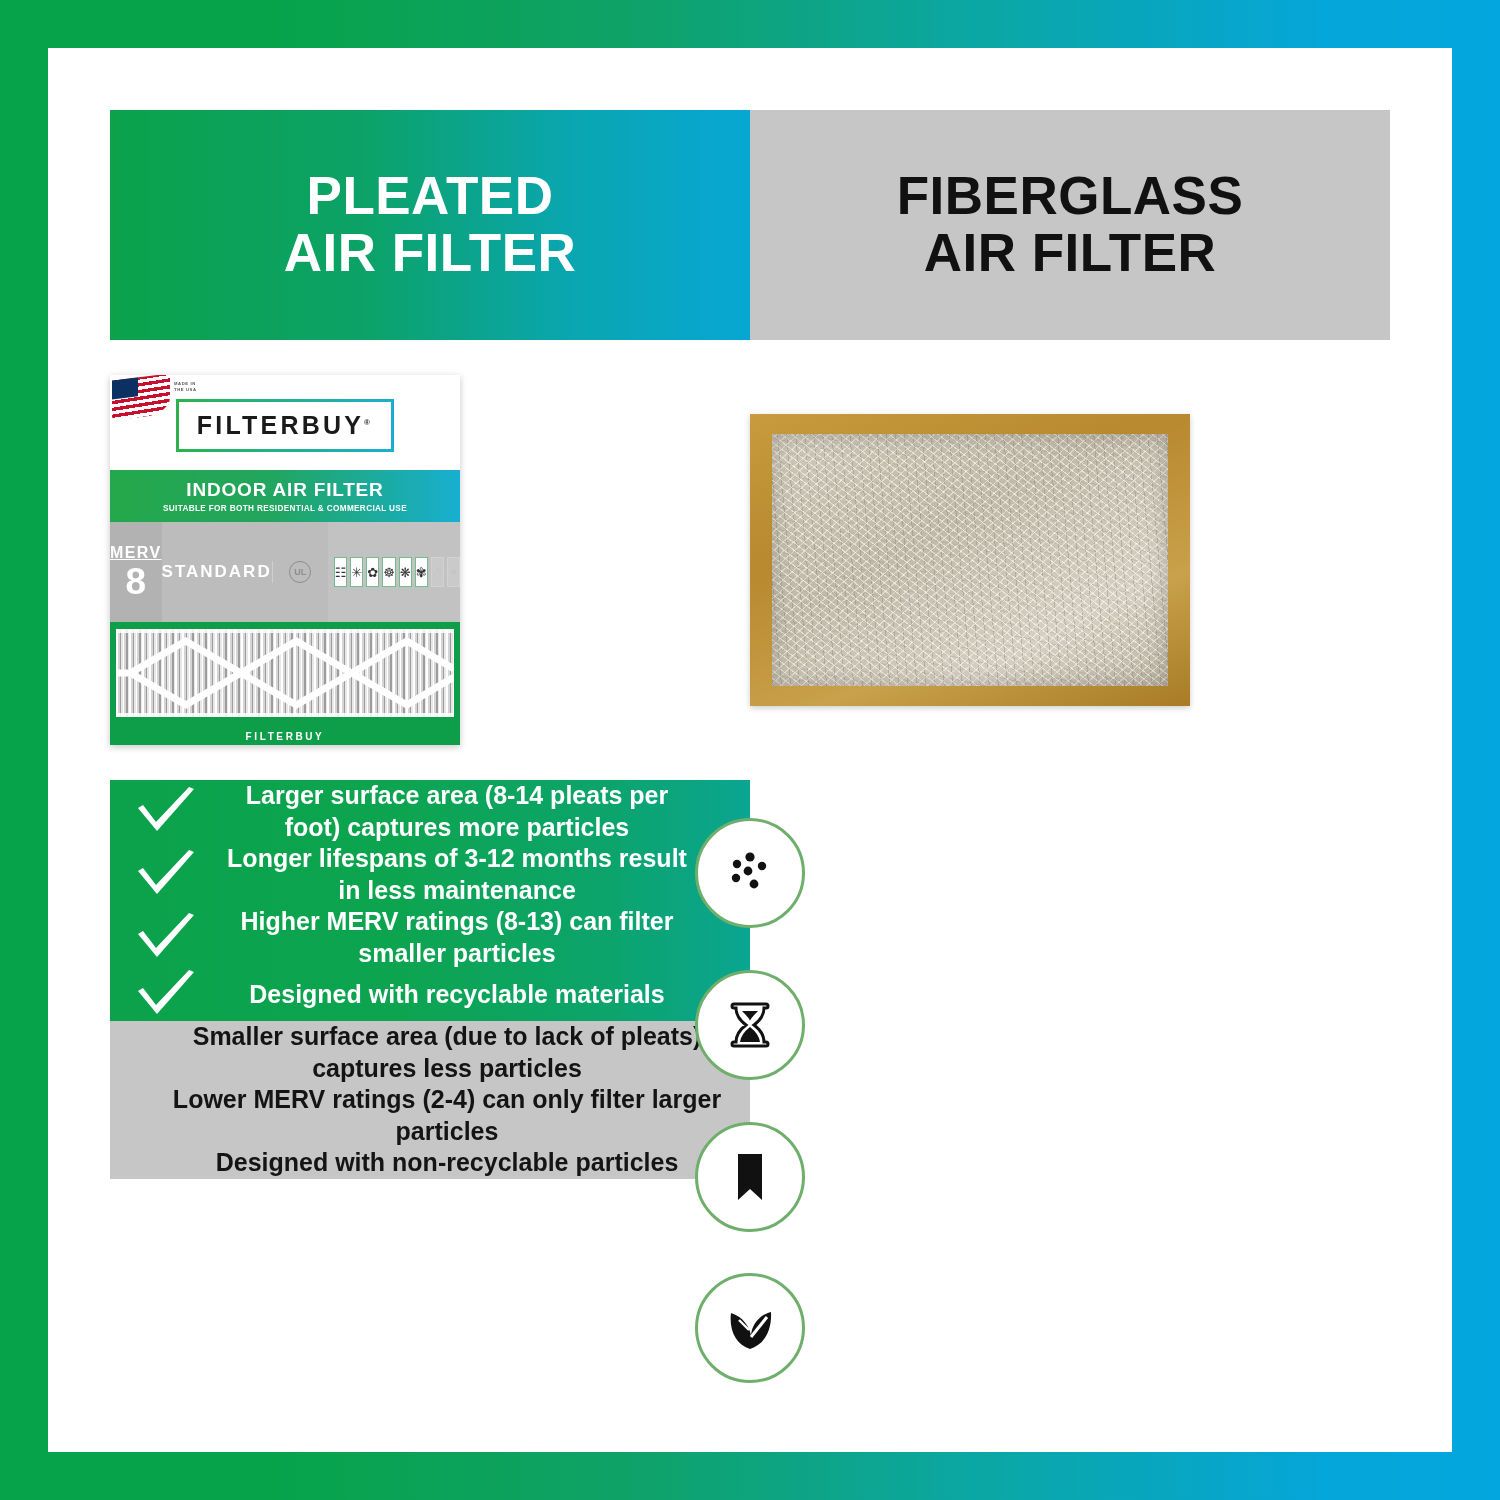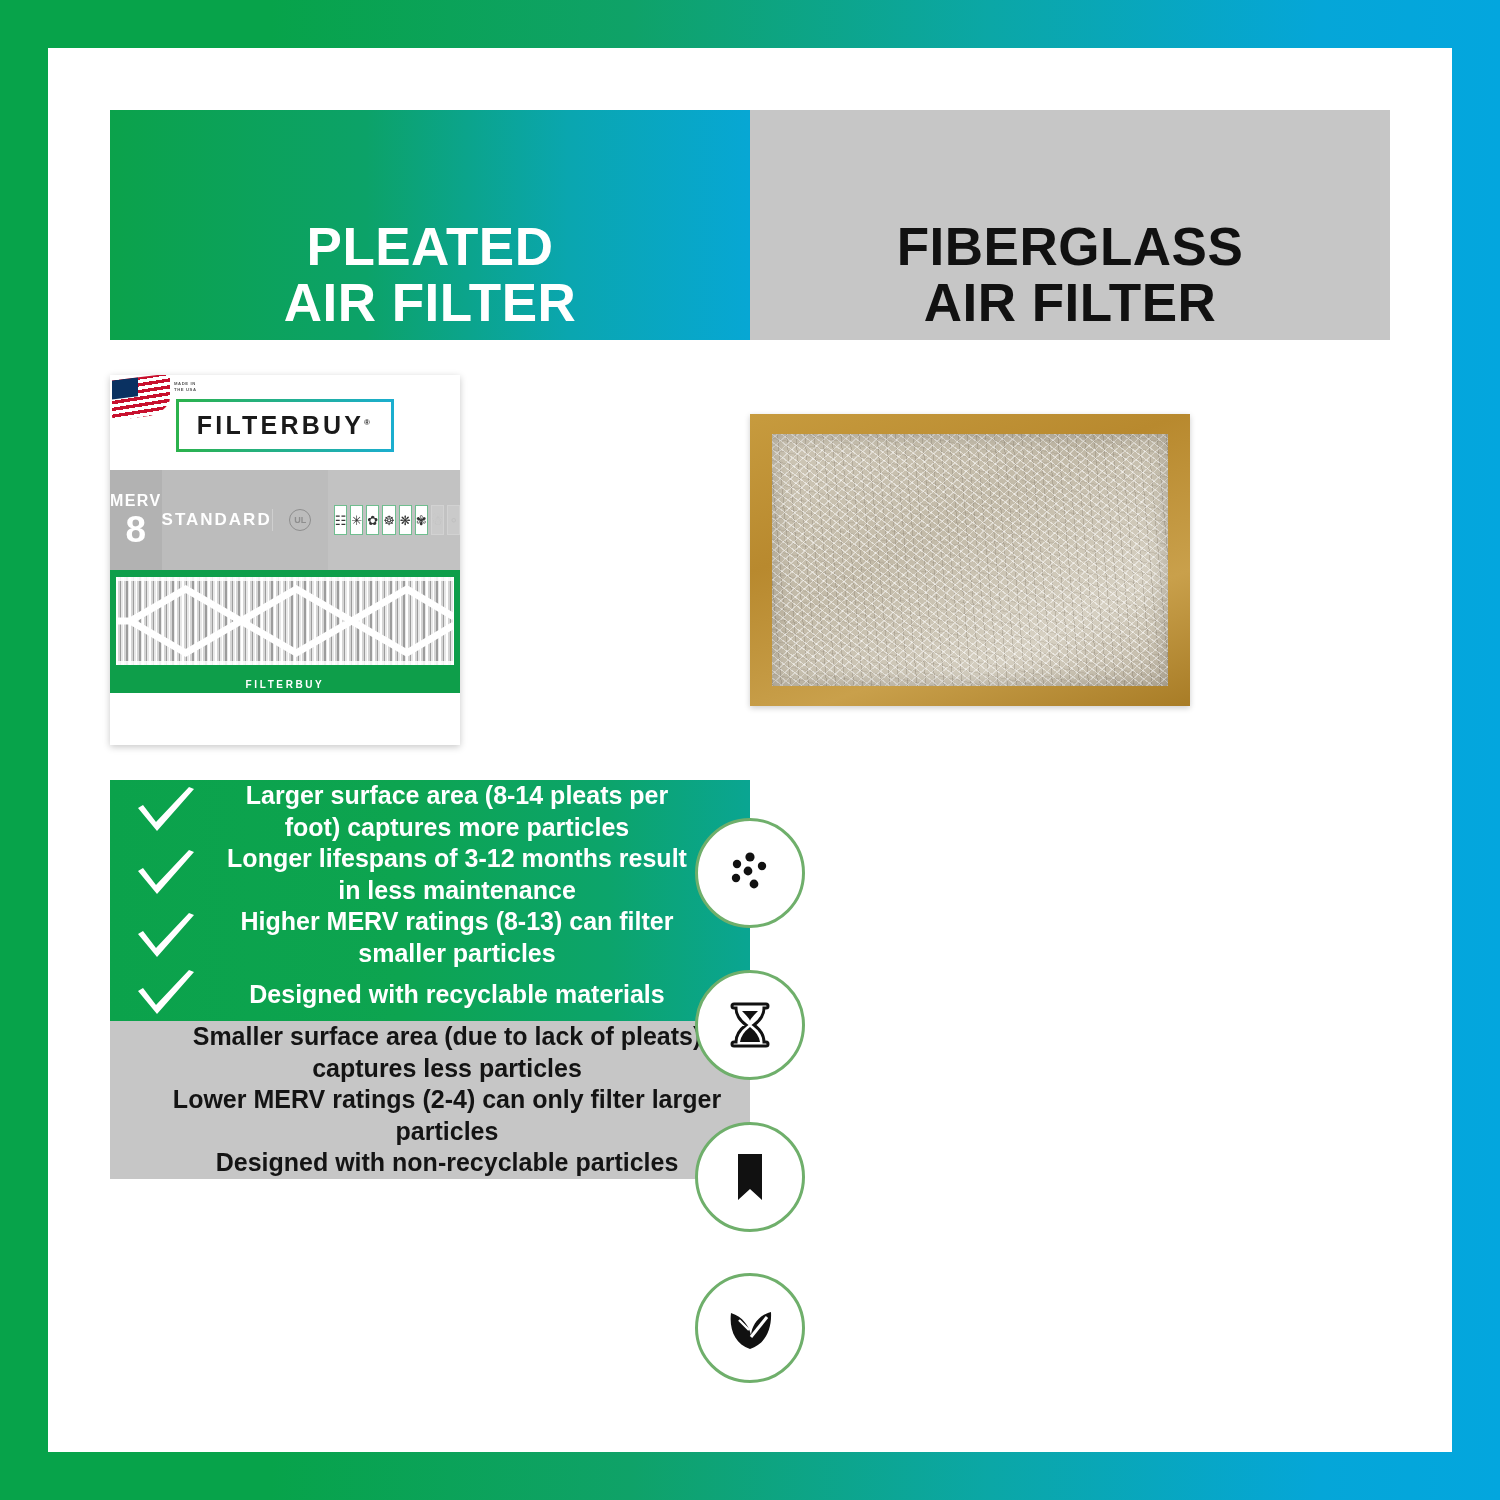--- a/index.html
+++ b/index.html
@@ -36,21 +36,21 @@
   }
 
   
   .header-band {
     display: flex;
     width: 1280px;
     height: 230px;
   }
   .header-cell {
     display: flex;
-    align-items: flex-end;
+    align-items: center;
     justify-content: center;
     text-align: center;
     padding: 8px 16px;
   }
   .header-left {
     width: 640px;
     background: linear-gradient(90deg, #0BA24B 0%, #0CA268 40%, #0AA6B0 72%, #07A7D4 100%);
   }
   .header-right {
     width: 640px;
@@ -167,21 +167,21 @@
   }
   .pkg-merv {
     width: 82px;
     display: flex;
     flex-direction: column;
     align-items: center;
     justify-content: center;
     color: #ffffff;
     background: #B2B2B2;
   }
-  .pkg-merv-label { font-size: 16px; font-weight: 700; letter-spacing: 1.4px; }
+  .pkg-merv-label { font-size: 16px; font-weight: 700; letter-spacing: 1.4px; text-decoration: underline; }
   .pkg-merv-value { font-size: 37px; font-weight: 700; line-height: 1; margin-top: 1px; }
 
   .pkg-mid-right {
     flex: 1;
     display: flex;
     flex-direction: row;
     background: #BEBEBE;
   }
   .pkg-std-row {
     flex: 0 0 44px;
@@ -390,20 +390,24 @@
                 <div>MADE IN</div>
                 <div>THE USA</div>
               </div>
               <div class="pkg-logo">
                 <div class="pkg-logo-text">
                   <span>FILTERBUY</span><sup>®</sup>
                 </div>
               </div>
             </div>
 
+            <div class="pkg-band">
+              <div class="pkg-band-main">INDOOR AIR FILTER</div>
+              <div class="pkg-band-sub">SUITABLE FOR BOTH RESIDENTIAL &amp; COMMERCIAL USE</div>
+            </div>
 
             <div class="pkg-mid">
               <div class="pkg-merv">
                 <div class="pkg-merv-label">MERV</div>
                 <div class="pkg-merv-value">8</div>
               </div>
               <div class="pkg-mid-right">
                 <div class="pkg-std-row">
                   <div class="pkg-std">STANDARD</div>
                   <div class="pkg-ul">

